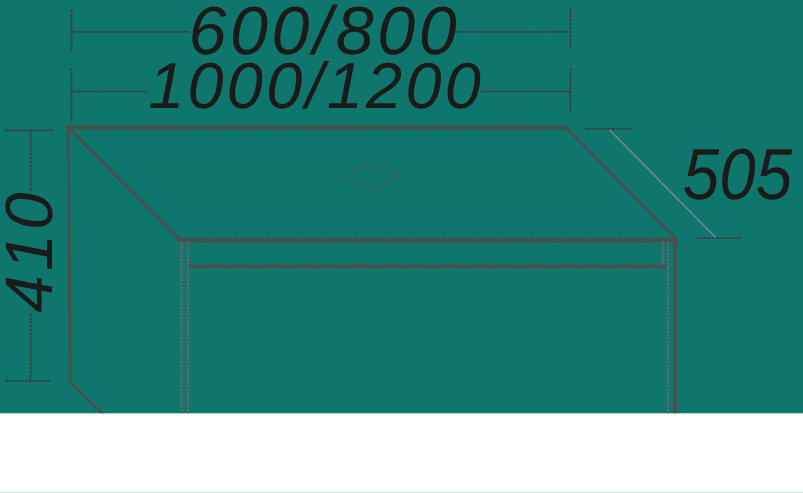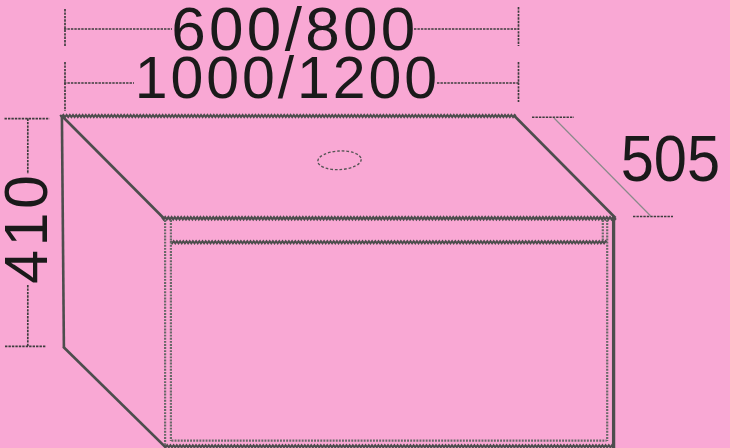--- a/index.html
+++ b/index.html
@@ -1,16 +1,16 @@
 <!DOCTYPE html>
 <html><head>
 <meta charset="utf-8">
 <style>
   html,body{margin:0;padding:0;background:#fff;}
-  #stage{position:relative;width:730px;height:448px;background:#f9a8d4;overflow:hidden;}
+  #stage{position:relative;width:730px;height:376px;background:#0f766e;overflow:hidden;font-style:italic;}
   svg{position:absolute;left:0;top:0;}
   text{font-family:"Liberation Sans",sans-serif;fill:#1a1a1a;}
 </style>
 </head>
 <body>
 <div id="stage">
 <svg width="730" height="448" viewBox="0 0 730 448">
 
   <g stroke="#3c3c3c" stroke-width="1.65" fill="none" stroke-dasharray="2.4 1.05">
 

